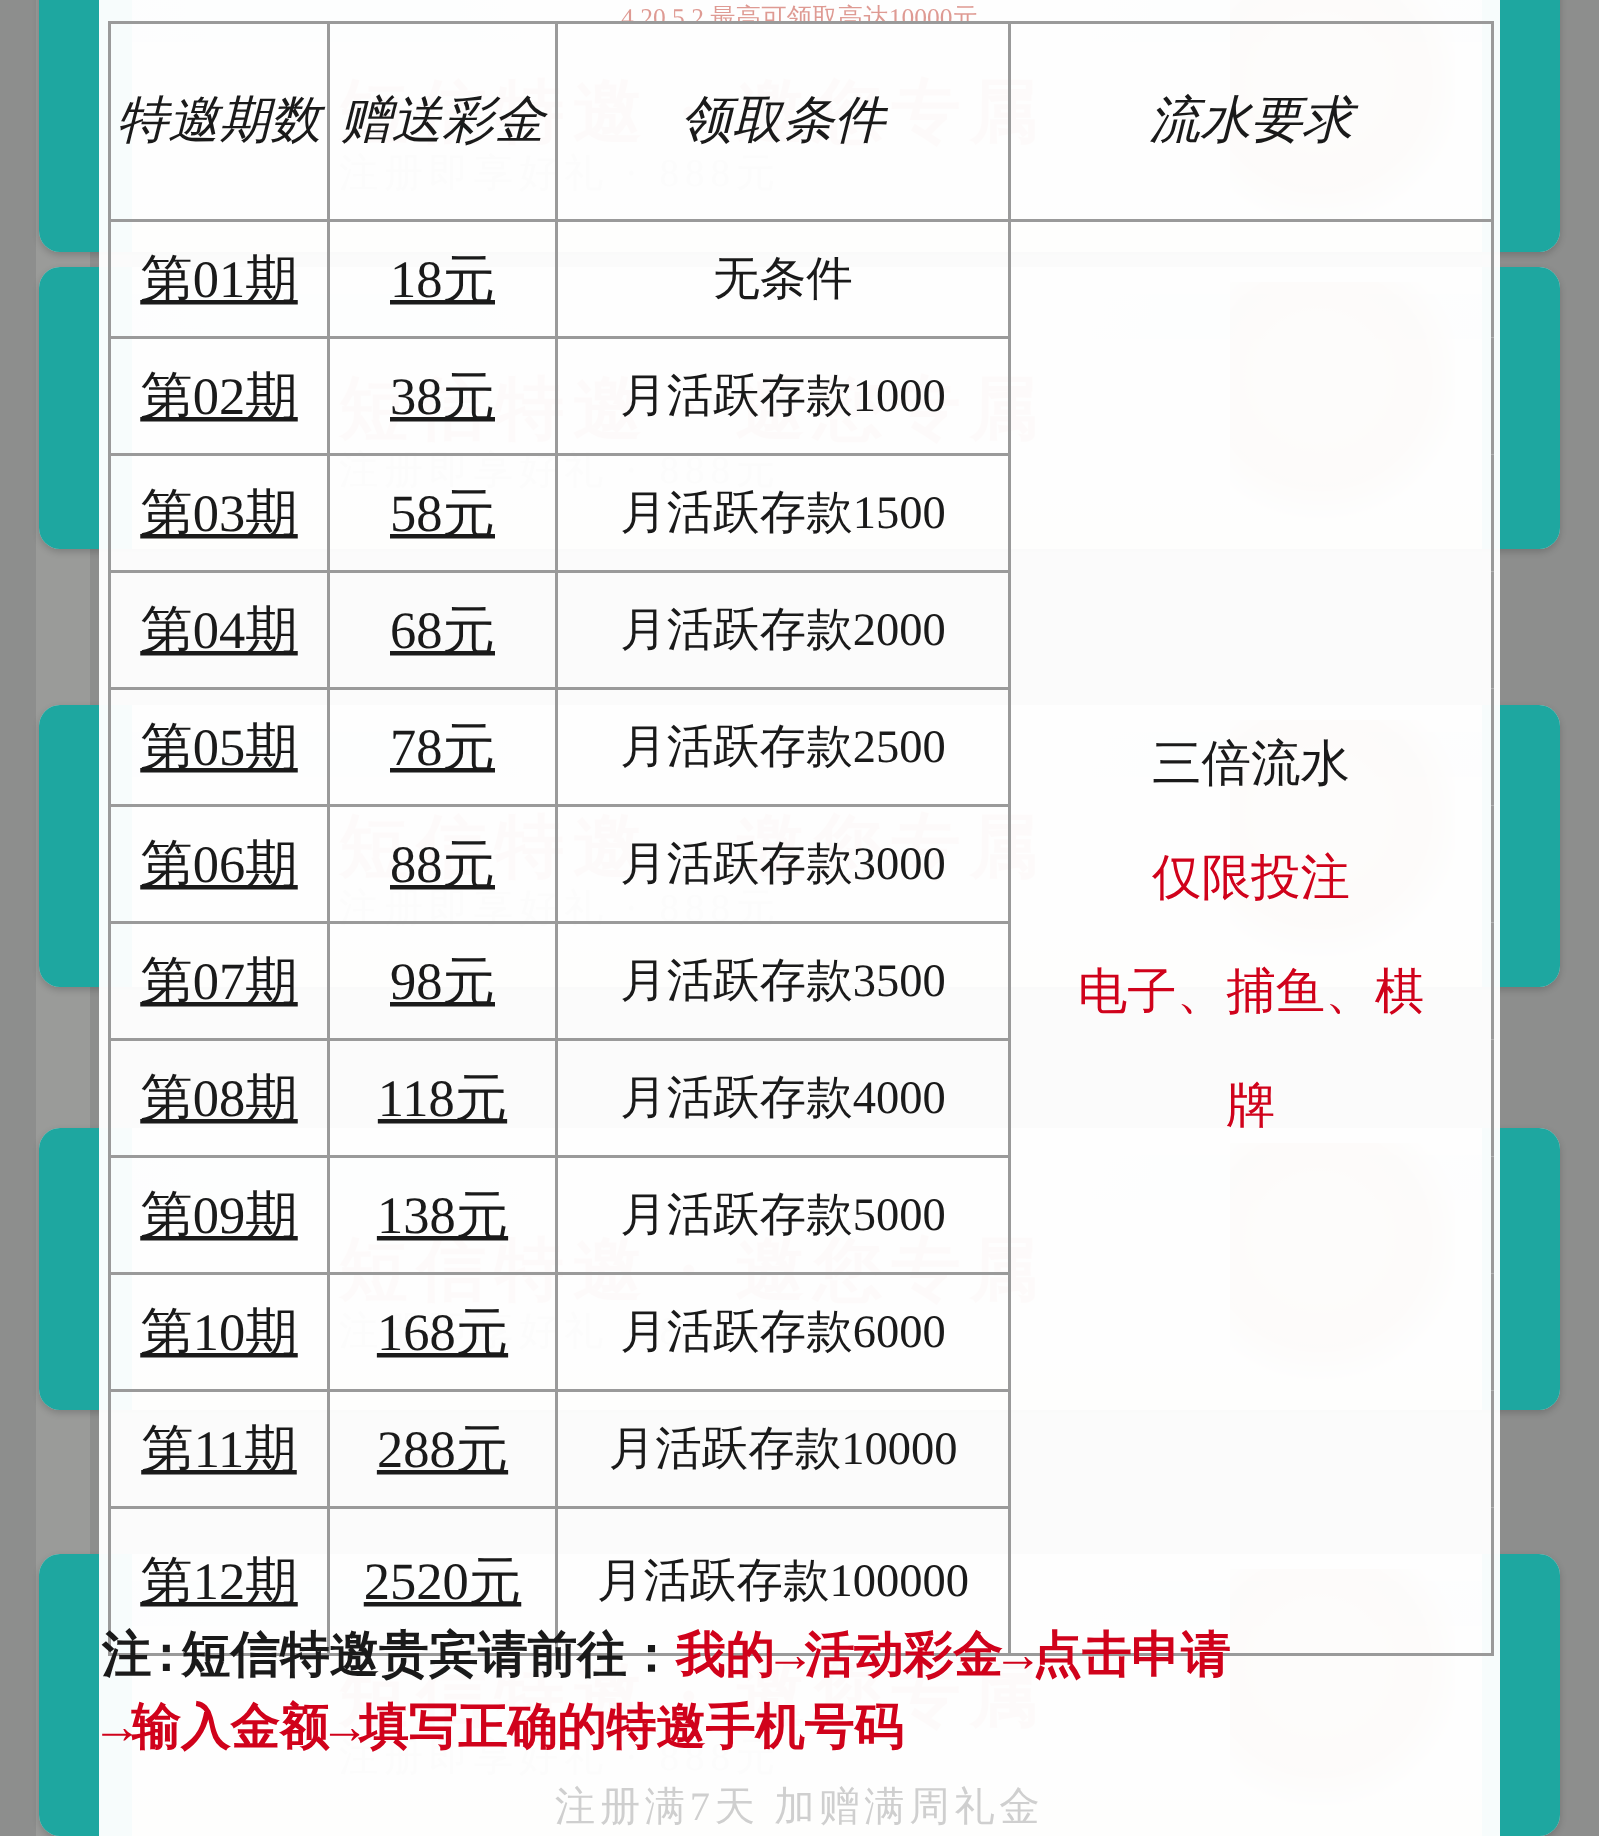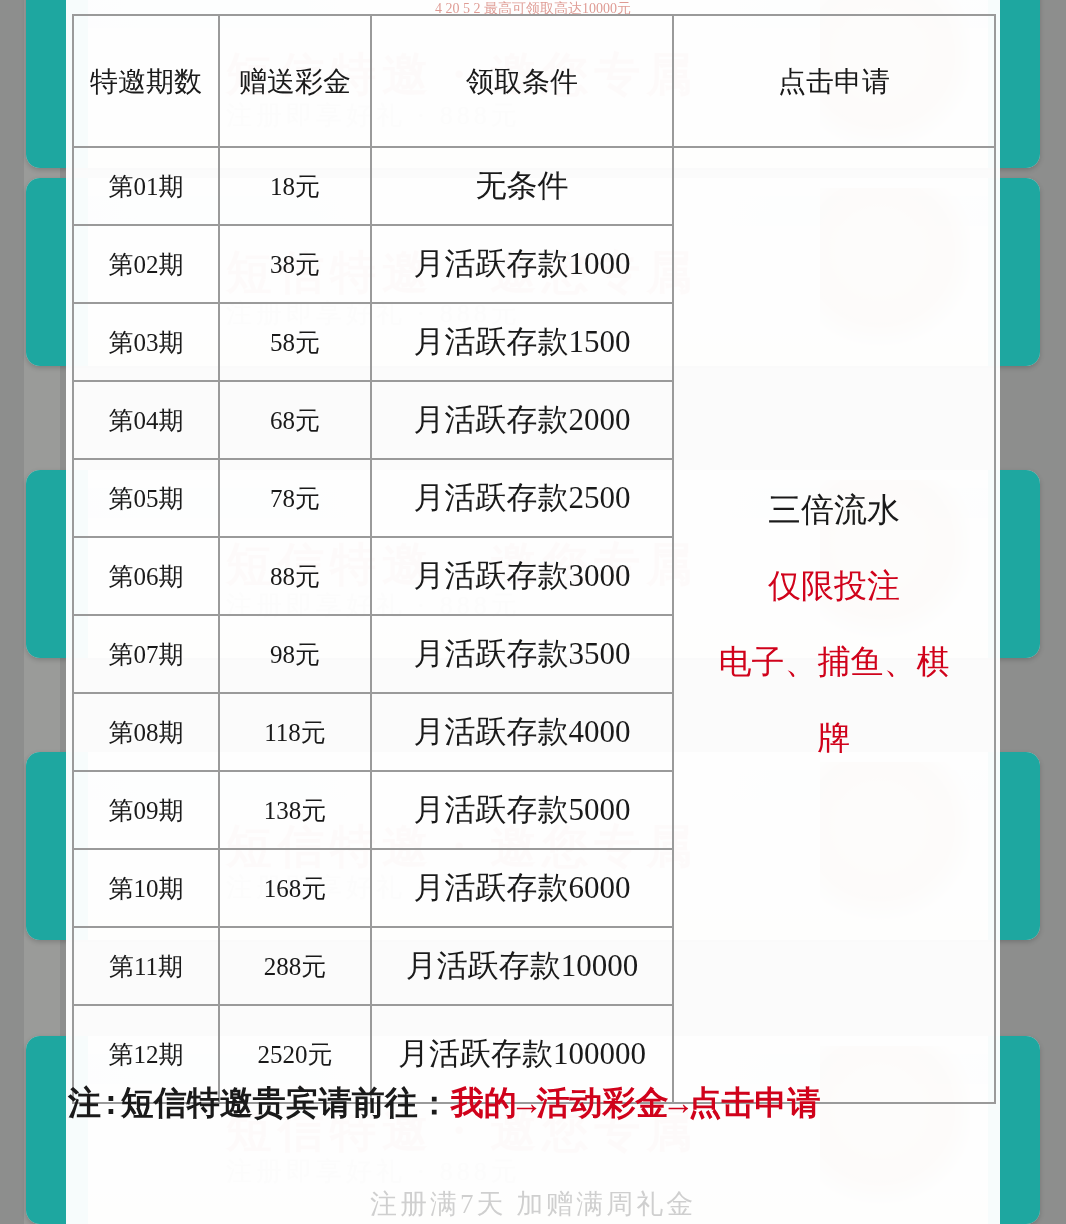--- a/index.html
+++ b/index.html
@@ -97,21 +97,21 @@
     box-shadow: 0 0 0 rgba(0,0,0,0);
   }
 
   #top-faint {
     position: absolute;
     left: 66px;
     top: 0;
     width: 934px;
     height: 16px;
     color: #c0392b;
-    font-size: 14px;
+    font-size: 17px;
     text-align: center;
     opacity: .5;
     overflow: hidden;
     white-space: nowrap;
   }
 
   table.promo {
     position: absolute;
     left: 72px;
     top: 14px;
@@ -122,27 +122,29 @@
   }
   table.promo td, table.promo th {
     border: 2px solid #9a9a9a;
     text-align: center;
     vertical-align: middle;
     color: #1a1a1a;
     font-weight: normal;
     padding: 0;
   }
   th.h {
-    font-size: 28px;
+    font-size: 34px;
     height: 130px;
     line-height: 1.25;
+    font-style: italic;
   }
   td.period, td.amount {
-    font-size: 25px;
+    font-size: 35px;
     height: 76px;
+    text-decoration: underline;
   }
   td.cond {
     font-size: 31px;
     height: 76px;
     line-height: 1.2;
     border-radius: 17px;
   }
   td.cond.tall {
     height: 96px;
   }
@@ -247,21 +249,21 @@
     <col class="c1">
       <col class="c2">
       <col class="c3">
       <col class="c4">
   </colgroup>
   <thead>
     <tr>
       <th class="h">特邀期数</th>
       <th class="h">赠送彩金</th>
       <th class="h">领取条件</th>
-      <th class="h">点击申请</th>
+      <th class="h">流水要求</th>
     </tr>
   </thead>
   <tbody>
     <tr>
       <td class="period">第01期</td>
       <td class="amount">18元</td>
       <td class="cond">无条件</td>
       <td class="flow" rowspan="12">
         <span class="flow-black">三倍流水</span>
         <span class="flow-red">仅限投注</span>
@@ -322,15 +324,16 @@
     <tr>
       <td class="period">第12期</td>
       <td class="amount">2520元</td>
       <td class="cond tall">月活跃存款100000</td>
     </tr>
   </tbody>
 </table>
 
 <div id="note">
   <span>注:短信特邀贵宾请前往：</span><span class="red">我的→活动彩金→点击申请</span>
+  <span class="red line2">→输入金额→填写正确的特邀手机号码</span>
 </div>
 
 <div id="bottom-faint">注册满7天 加赠满周礼金</div>
 
 </body></html>

